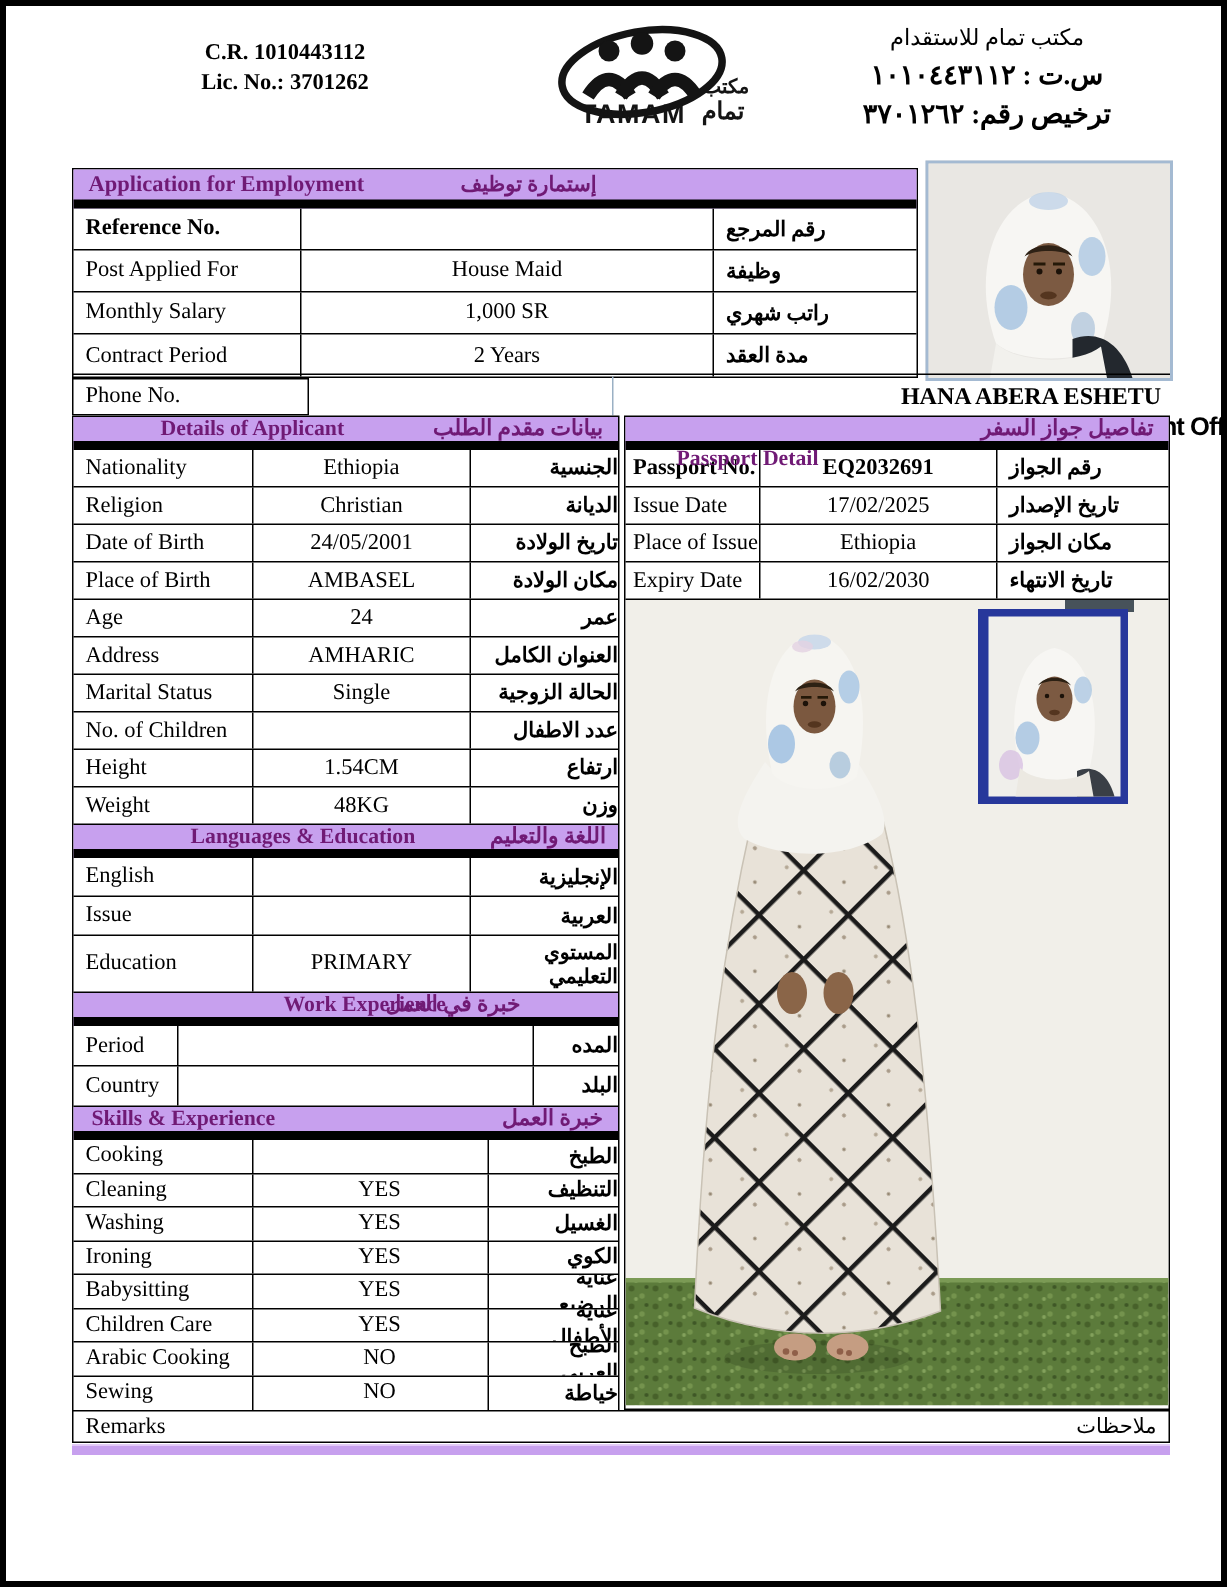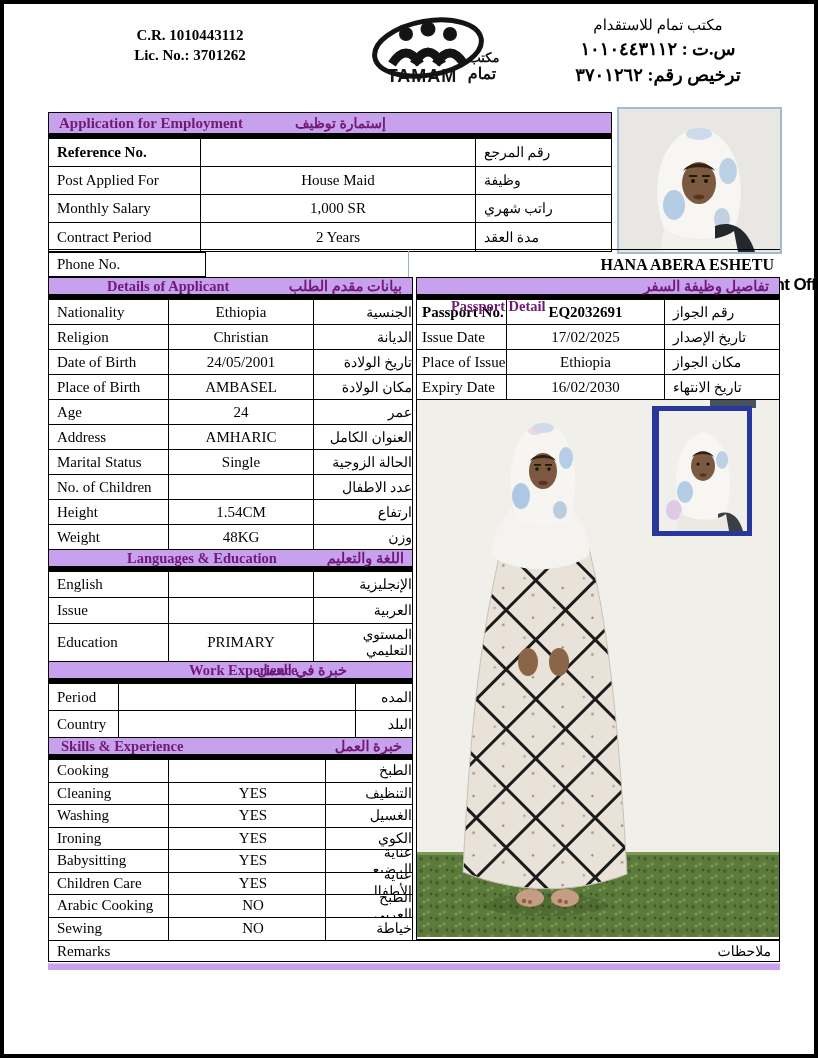--- a/index.html
+++ b/index.html
@@ -21,28 +21,28 @@
   .tbl { position:absolute; border:1px solid #000; box-sizing:border-box; background:#fff; }
   .sec-hdr { position:relative; background:#c7a0ee; color:#701a75; font-weight:bold;
              display:flex; align-items:center; border-bottom:6px solid #000000; box-sizing:border-box;
              font-size:14.5px; }
   .sec-hdr .ar { direction:rtl; }
   .row { display:flex; align-items:center; border-bottom:1px solid #000; box-sizing:border-box; font-size:15px; }
   .row:last-child { border-bottom:none; }
   .row .c { box-sizing:border-box; height:100%; display:flex; align-items:center; overflow:hidden; }
   .row .c1 { padding-left:8px; border-right:1px solid #000; }
   .row .c2 { justify-content:center; text-align:center; border-right:1px solid #000; }
-  .row .c3 { padding-left:8px; direction:rtl; justify-content:flex-end; font-size:14px; }
+  .row .c3 { padding-left:8px; direction:rtl; justify-content:flex-end; font-size:14px;font-weight:bold; }
   .bold { font-weight:bold; }
 
   
   .top-table { left:44px; top:108px; width:564px; }
   .top-table .sec-hdr { height:26px; }
   .top-table .sec-hdr .en { margin-left:10px; font-size:15px; }
-  .top-table .sec-hdr .ar { position:absolute; left:246px; font-size:14px; }
+  .top-table .sec-hdr .ar { position:absolute; left:258px; font-size:14px; }
   .top-table .row { height:28px; }
   .top-table .c1 { width:152px; }
   .top-table .c2 { width:275px; }
   .top-table .c3 { flex:1; justify-content:flex-end; padding-right:46px; }
 
   
   .phone-box { position:absolute; left:44px; top:248px; width:158px; height:25px;
                border:1px solid #000; box-sizing:border-box; display:flex; align-items:center;
                padding-left:8px; font-size:15px; background:#fff; }
   .hline { position:absolute; left:44px; top:245px; width:732px; border-top:1.5px solid #000; }
@@ -309,21 +309,21 @@
     <div class="row r225">
       <div class="c c1">Sewing</div>
       <div class="c c2">NO</div>
       <div class="c c3">خياطة</div>
     </div>
   </div>
 
   <div class="tbl pass-col">
     <div class="sec-hdr hdr-pass">
       <span class="en">Passport Detail</span>
-      <span class="ar">تفاصيل وظيفة السفر</span>
+      <span class="ar">تفاصيل جواز السفر</span>
     </div>
     <div class="row">
       <div class="c c1 bold">Passport No.</div>
       <div class="c c2 bold">EQ2032691</div>
       <div class="c c3">رقم الجواز</div>
     </div>
     <div class="row">
       <div class="c c1">Issue Date</div>
       <div class="c c2">17/02/2025</div>
       <div class="c c3">تاريخ الإصدار</div>

